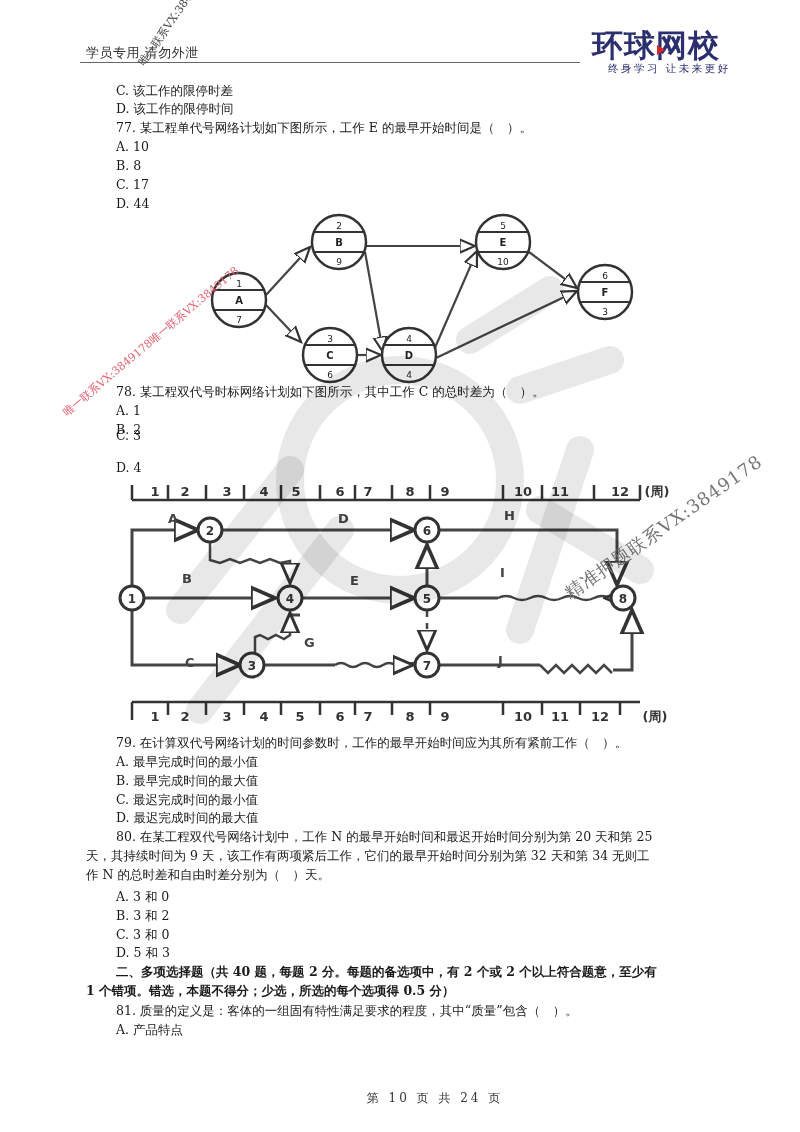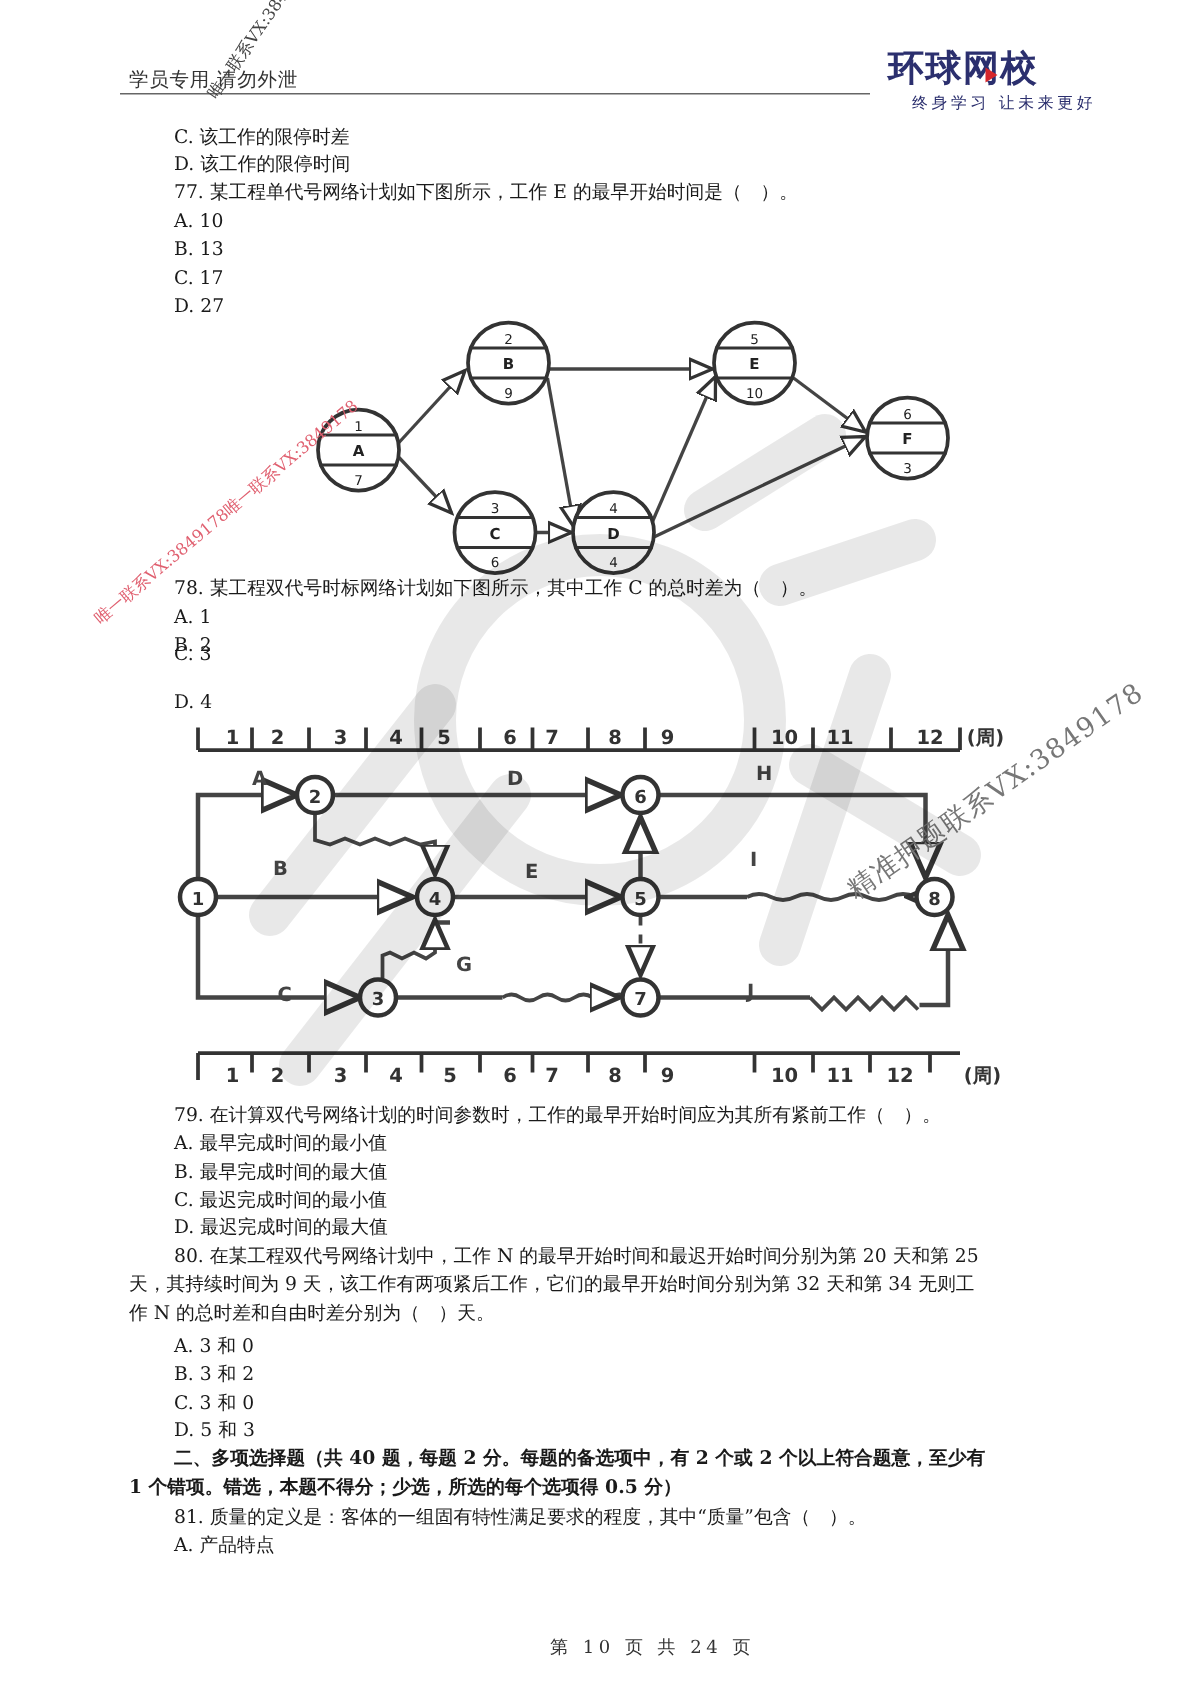--- a/index.html
+++ b/index.html
@@ -2,21 +2,21 @@
 <html><head>
 <meta charset="utf-8">
 <style>
   html, body { margin:0; padding:0; background:#ffffff; }
   body { width:800px; height:1132px; position:relative; overflow:hidden;
          font-family:"DejaVu Serif","Liberation Serif",serif; color:#1a1a1a; }
   .abs { position:absolute; }
   .hdr-left { left:86px; top:44px; font-size:13px; color:#333; letter-spacing:0.5px; }
   .hdr-line { left:80px; top:62px; width:500px; height:1px; background:#666; }
   .logo { left:592px; top:30px; width:140px; height:52px; }
-  .logo-main { font-size:24px; color:#2b2f6e; font-weight:bold; letter-spacing:1px;
+  .logo-main { font-size:31px; color:#2b2f6e; font-weight:bold; letter-spacing:1px;
                font-family:"DejaVu Sans","Liberation Sans",sans-serif; line-height:30px; }
   .logo-sub { font-size:10.5px; color:#2b2f6e; letter-spacing:2.5px; margin-top:2px;
               font-family:"DejaVu Sans","Liberation Sans",sans-serif;margin-left:16px; }
   .line { font-size:12.5px; line-height:16px; white-space:nowrap; }
   .bold { font-weight:bold;text-align:right; }
   .footer { left:0; width:800px; top:1090px; text-align:center; font-size:12px; color:#333; letter-spacing:3px;padding-left:35px; }
   svg text { font-family:"DejaVu Sans","Liberation Sans",sans-serif; }
   .wm { position:absolute; white-space:nowrap; pointer-events:none; }
 </style>
 </head>
@@ -32,23 +32,23 @@
 </div>
 <svg class="abs" style="left:651px;top:41px" width="18" height="18">
   <polygon points="6,4 6,14 14,9" fill="#d6262b"></polygon>
 </svg>
 
 <div class="abs line" style="left:116px;top:83px">C. 该工作的限停时差</div>
 <div class="abs line" style="left:116px;top:101px">D. 该工作的限停时间</div>
 
 <div class="abs line" style="left:116px;top:120px">77. 某工程单代号网络计划如下图所示，工作 E 的最早开始时间是（　）。</div>
 <div class="abs line" style="left:116px;top:139px">A. 10</div>
-<div class="abs line" style="left:116px;top:158px">B. 13</div>
+<div class="abs line" style="left:116px;top:158px">B. 8</div>
 <div class="abs line" style="left:116px;top:177px">C. 17</div>
-<div class="abs line" style="left:116px;top:196px">D. 27</div>
+<div class="abs line" style="left:116px;top:196px">D. 44</div>
 
 <svg class="abs" style="left:200px;top:210px" width="450" height="175" viewBox="0 0 450 175">
   <defs>
     <marker id="arr1" markerWidth="8" markerHeight="8" refX="7" refY="4" orient="auto">
       <path d="M0,1 L7,4 L0,7 z" fill="#fff" stroke="#333" stroke-width="1"></path>
     </marker>
   </defs>
   <g stroke="#444" stroke-width="2.2" fill="none">
     <line x1="66" y1="85" x2="110" y2="37" marker-end="url(#arr1)"></line>
     <line x1="66" y1="95" x2="101" y2="132" marker-end="url(#arr1)"></line>

